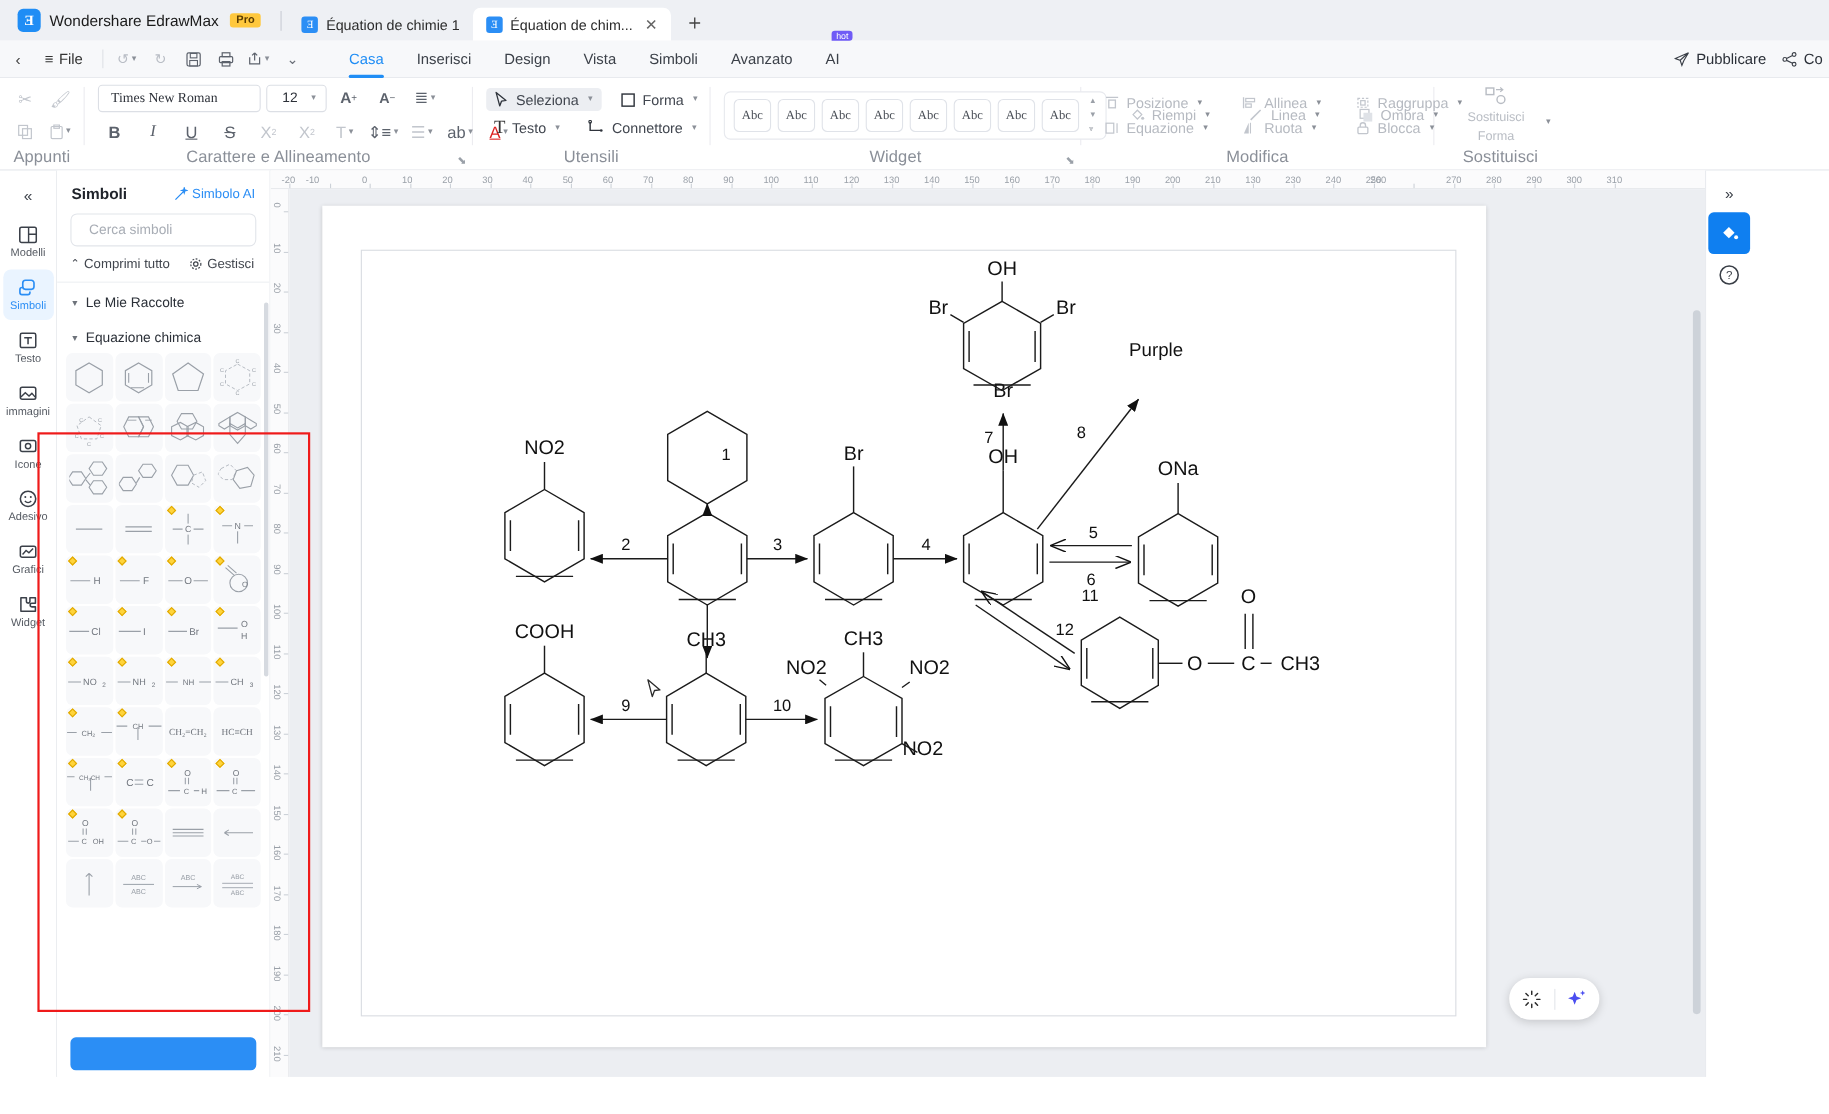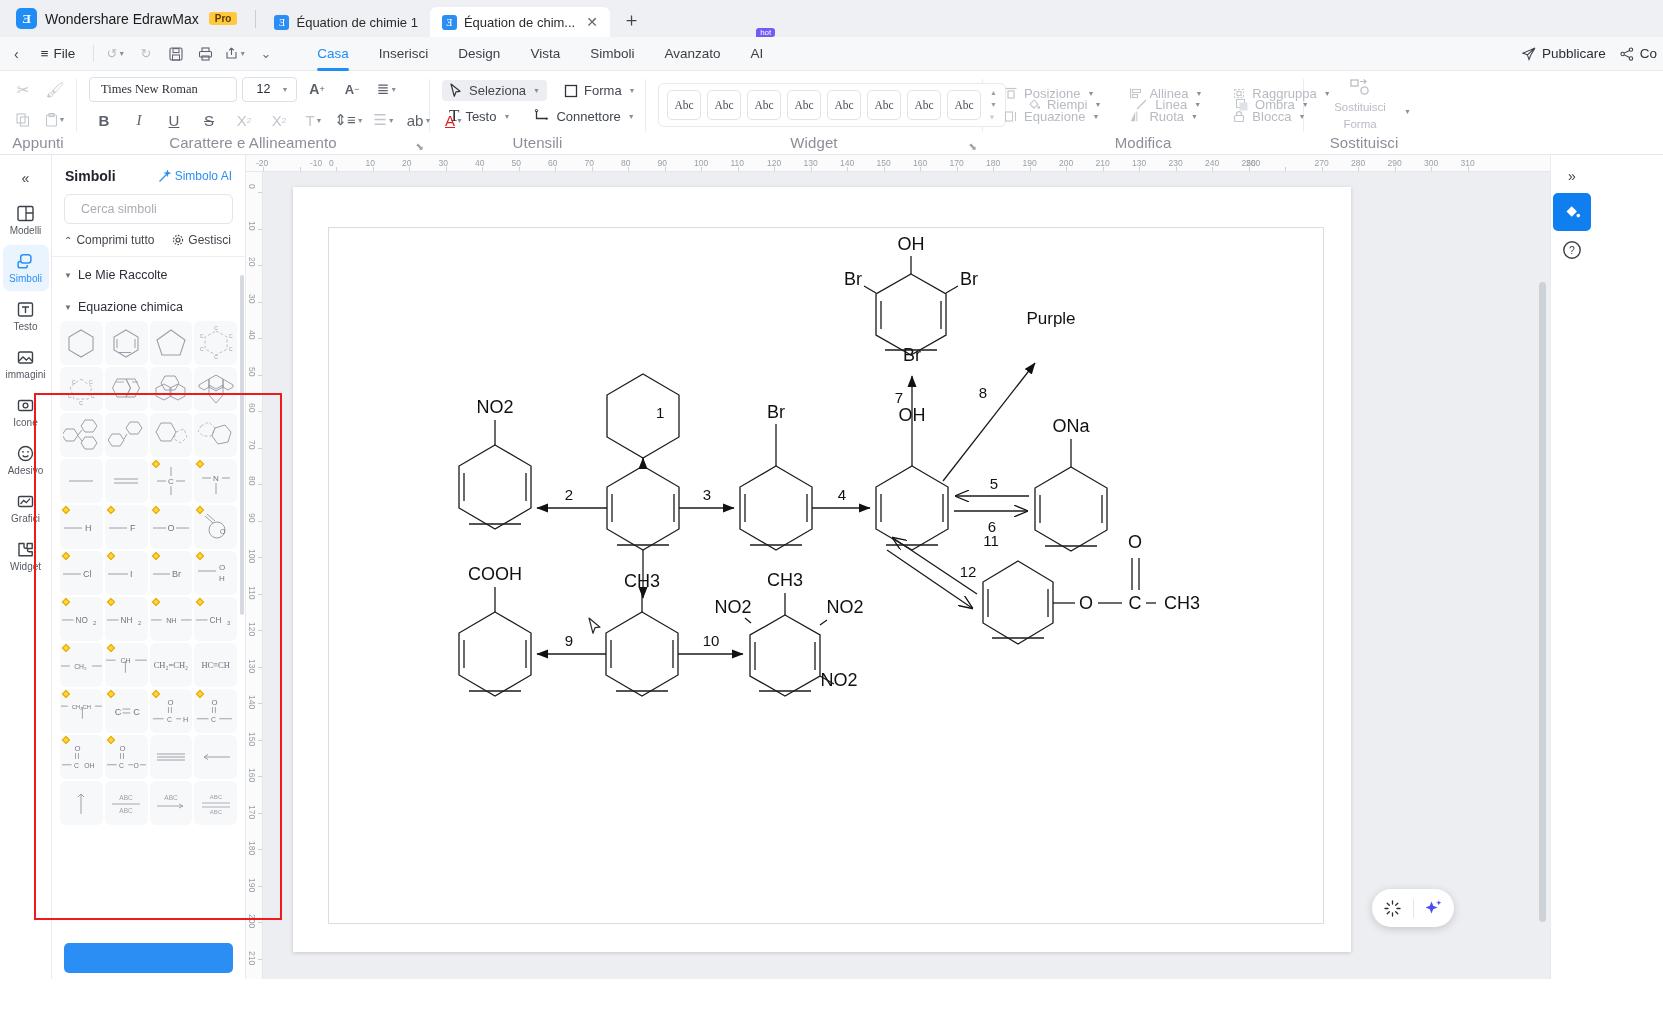--- a/index.html
+++ b/index.html
@@ -1081,21 +1081,21 @@
       </div>
       <div class="panel-scrollbar"></div>
       <div class="primary-cta"></div>
     </div>
 
     <div class="canvaszone">
 
       <div class="ruler-h" id="rulerH">
           <span class="rtick" style="left: 10px;">-20</span>
           <span class="rmark" style="left: 17px;"></span>
-          <span class="rtick" style="left: 64px;">-10</span>
+          <span class="rtick" style="left: 32px;">-10</span>
           <span class="rmark" style="left: 53.5px;"></span>
           <span class="rtick" style="left: 83px;">0</span>
           <span class="rmark" style="left: 90px;"></span>
           <span class="rtick" style="left: 119.5px;">10</span>
           <span class="rmark" style="left: 126.5px;"></span>
           <span class="rtick" style="left: 156px;">20</span>
           <span class="rmark" style="left: 163px;"></span>
           <span class="rtick" style="left: 192.5px;">30</span>
           <span class="rmark" style="left: 199.5px;"></span>
           <span class="rtick" style="left: 229px;">40</span>

